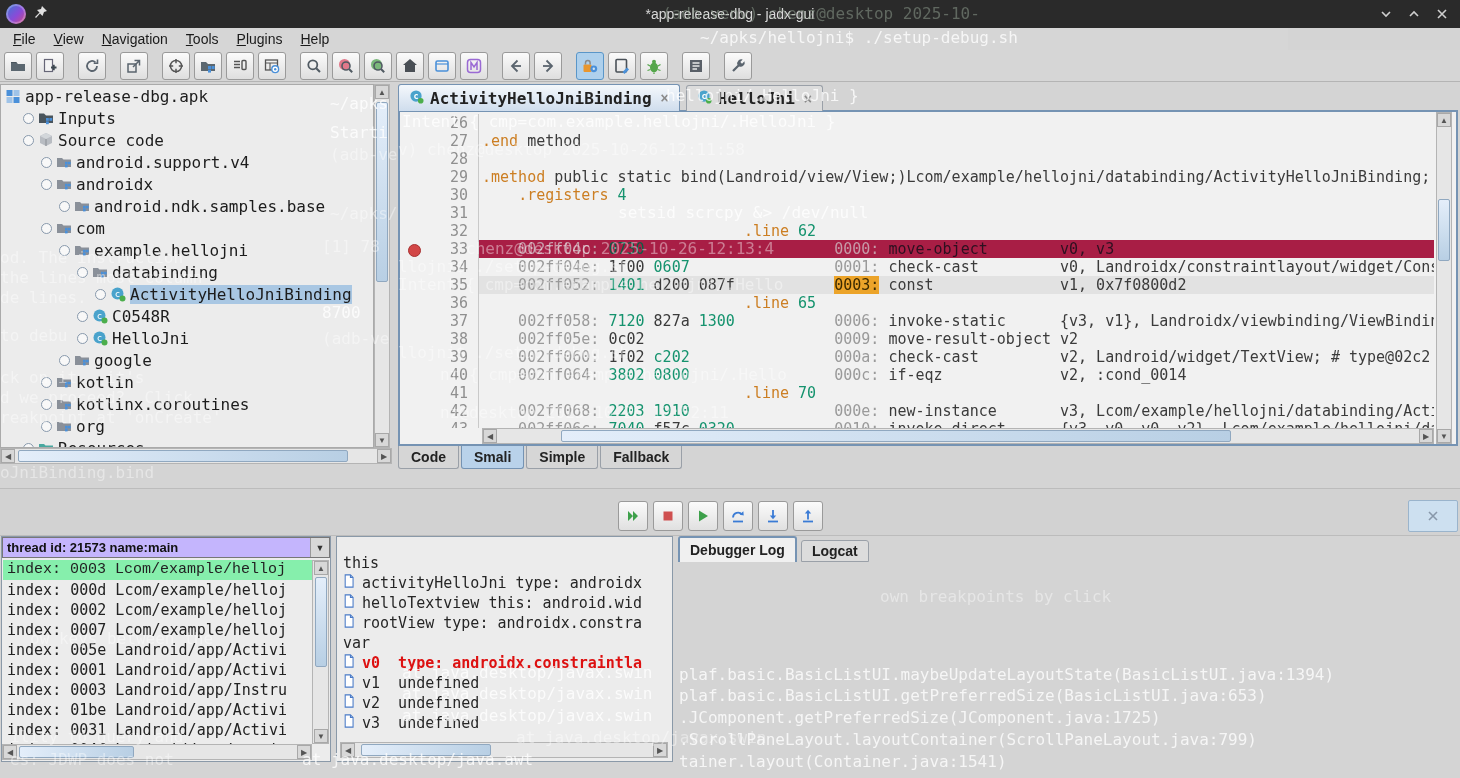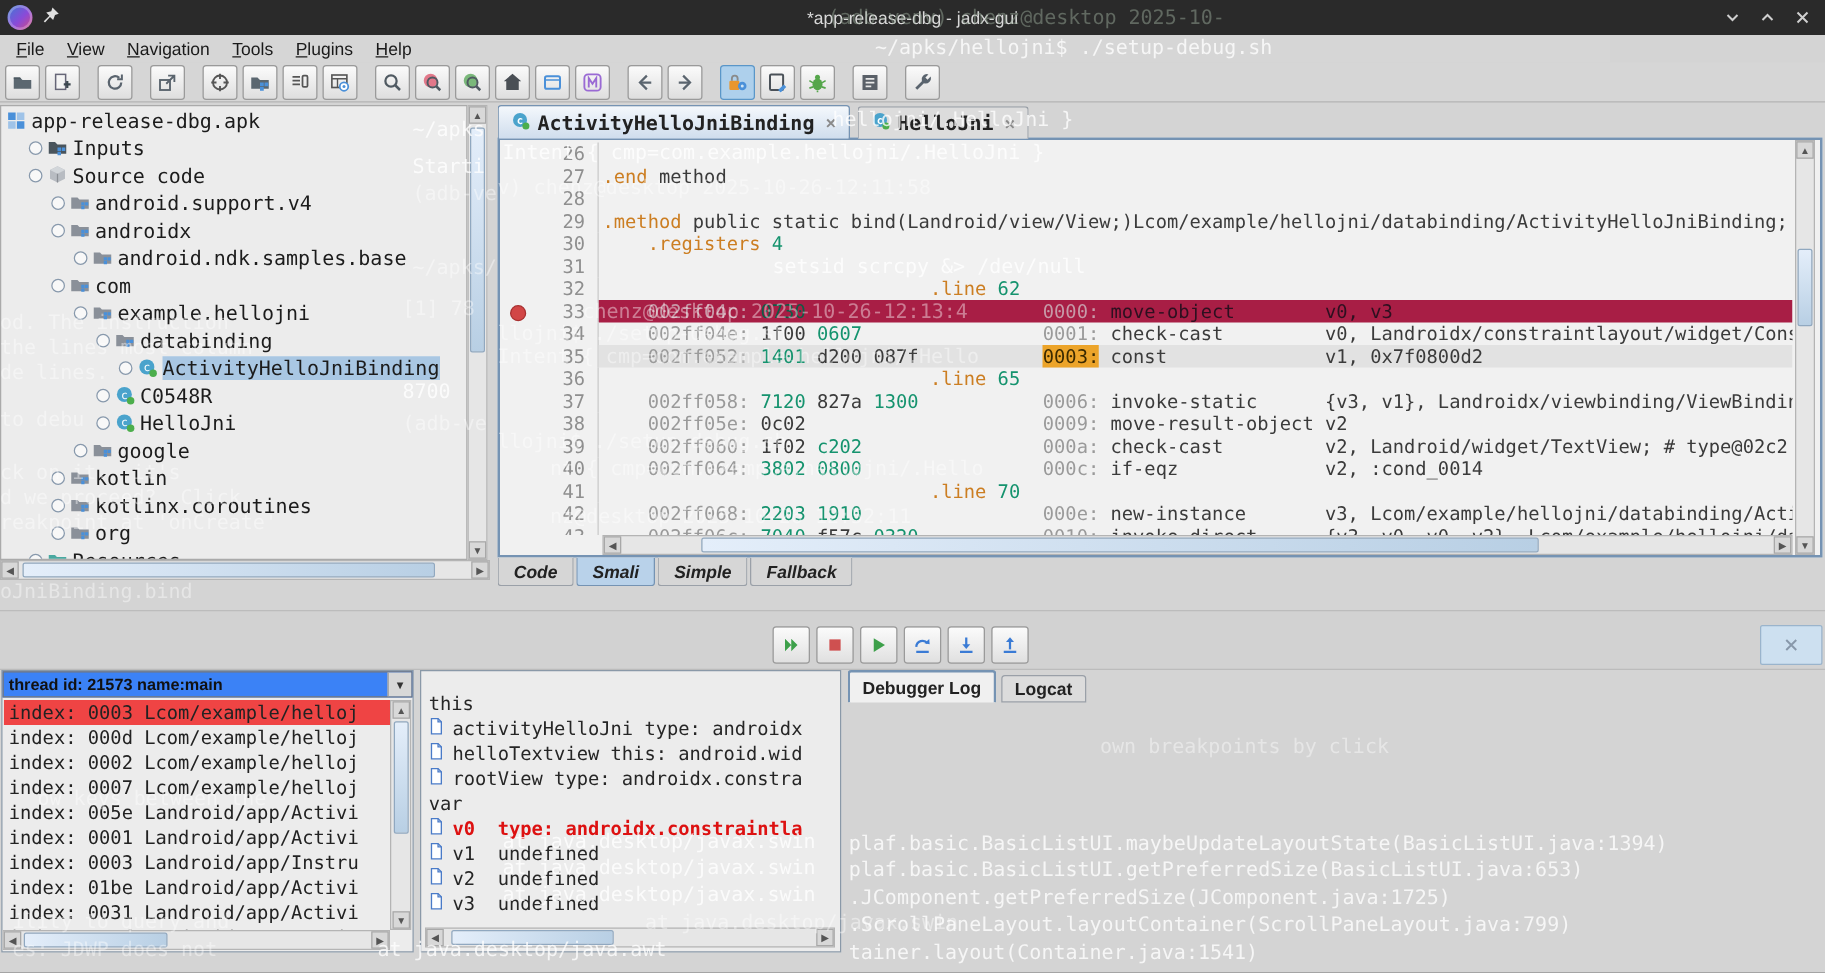--- a/index.html
+++ b/index.html
@@ -64,21 +64,21 @@
   .ln{flex:none;width:68px;padding-right:10px;text-align:right;color:#8f8f8f;border-right:1px solid #c9c9c9;}
   .cc{flex:1;white-space:pre;padding-left:3px;}
   .s-k{color:#cc7e22;} .s-t{color:#15936e;} .s-a,.s-o{color:#9a9a9a;} .s-d{color:#3b3b3b;}
   .s-h{background:#eca42a;color:#3b2a00;}
   .bg-bp{background:#a81e45;}
   .bg-bp .s-d{color:#2d1020;} .bg-bp .s-a,.bg-bp .s-o{color:#c79aa8;} .bg-bp .s-t{color:#0e5c46;}
   .bg-cur{background:#e2e2e2;}
   .bpdot{position:absolute;left:8px;top:4px;width:11px;height:11px;border-radius:50%;
          background:#d24646;border:1px solid #a83030;}
 
-  .viewtabs{position:absolute;left:398px;top:446px;height:26px;display:flex;align-items:flex-start;font-style:italic;}
+  .viewtabs{position:absolute;left:398px;top:446px;height:26px;display:flex;align-items:flex-start;}
   .vtab{height:22px;display:flex;align-items:center;padding:0 12px;margin-right:2px;background:#d6d6d6;
         border:1px solid #9aa0a8;border-top:none;font-size:14px;font-weight:bold;color:#222;border-radius:0 0 3px 3px;}
   .vtab.active{background:#b9d2ea;border-color:#7593b3;}
 
   
   .sb{position:absolute;background:#e6e6e6;border:1px solid #b4b4b4;box-sizing:border-box;}
   .sbtn{position:absolute;width:14px;height:14px;background:#d8d8d8;border:1px solid #a8a8a8;
         display:flex;align-items:center;justify-content:center;font-size:8px;color:#555;box-sizing:border-box;}
   .sthumb{position:absolute;background:linear-gradient(#e4eefa,#b8cfe4);border:1px solid #90a8c0;border-radius:2px;box-sizing:border-box;}
   .sthumb.h{background:linear-gradient(90deg,#e4eefa,#b8cfe4);}
@@ -88,29 +88,29 @@
             border-top:1px solid #bcbcbc;border-bottom:1px solid #bcbcbc;}
   .dbgbar{position:absolute;left:618px;top:501px;display:flex;gap:5px;}
   .dbtn{width:28px;height:28px;border:1px solid #9a9a9a;border-radius:3px;
         background:linear-gradient(#fbfbfb,#e0e0e0);display:flex;align-items:center;justify-content:center;}
   .dbgclose{position:absolute;left:1408px;top:500px;width:48px;height:30px;background:#cde0f0;
             border:1px solid #9ab4cc;border-radius:2px;display:flex;align-items:center;justify-content:center;}
 
   
   .frames-panel{position:absolute;left:1px;top:536px;width:330px;height:226px;background:#ececec;
                 border:1px solid #8a99a8;box-sizing:border-box;}
-  .combo{position:absolute;left:2px;top:537px;width:328px;height:21px;background:#3b82f6;border:1px solid #777;
+  .combo{position:absolute;left:2px;top:537px;width:328px;height:21px;background:#c4b5fd;border:1px solid #777;
          box-sizing:border-box;display:flex;align-items:center;}
   .combo-text{flex:1;padding-left:4px;font-size:13px;font-weight:bold;color:#111;white-space:nowrap;overflow:hidden;}
   .combo-arrow{flex:none;width:18px;height:100%;background:#d8d8d8;border-left:1px solid #999;
                display:flex;align-items:center;justify-content:center;font-size:9px;color:#333;}
   .frames{position:absolute;left:3px;top:560px;width:309px;height:184px;overflow:hidden;}
   .frow{height:20px;line-height:20px;font-family:"DejaVu Sans Mono",monospace;font-size:15px;color:#222;
         padding-left:4px;white-space:pre;}
-  .frow.sel{background:#ef4444;}
+  .frow.sel{background:#86efac;font-family:Liberation Mono, monospace;}
 
   .vars-panel{position:absolute;left:336px;top:536px;width:337px;height:226px;background:#ececec;
               border:1px solid #8a99a8;box-sizing:border-box;overflow:hidden;}
   .vrow{height:20px;display:flex;align-items:center;padding-left:6px;
         font-family:"DejaVu Sans Mono",monospace;font-size:15px;color:#262626;white-space:pre;}
   .vrow .vic{flex:none;margin-right:5px;}
   .vrow.red{color:#dd1111;font-weight:bold;}
 
   .logtabs{position:absolute;left:678px;top:538px;display:flex;align-items:flex-end;height:24px;}
   .ltab{height:20px;display:flex;align-items:center;padding:0 10px;font-size:14px;font-weight:bold;color:#222;

